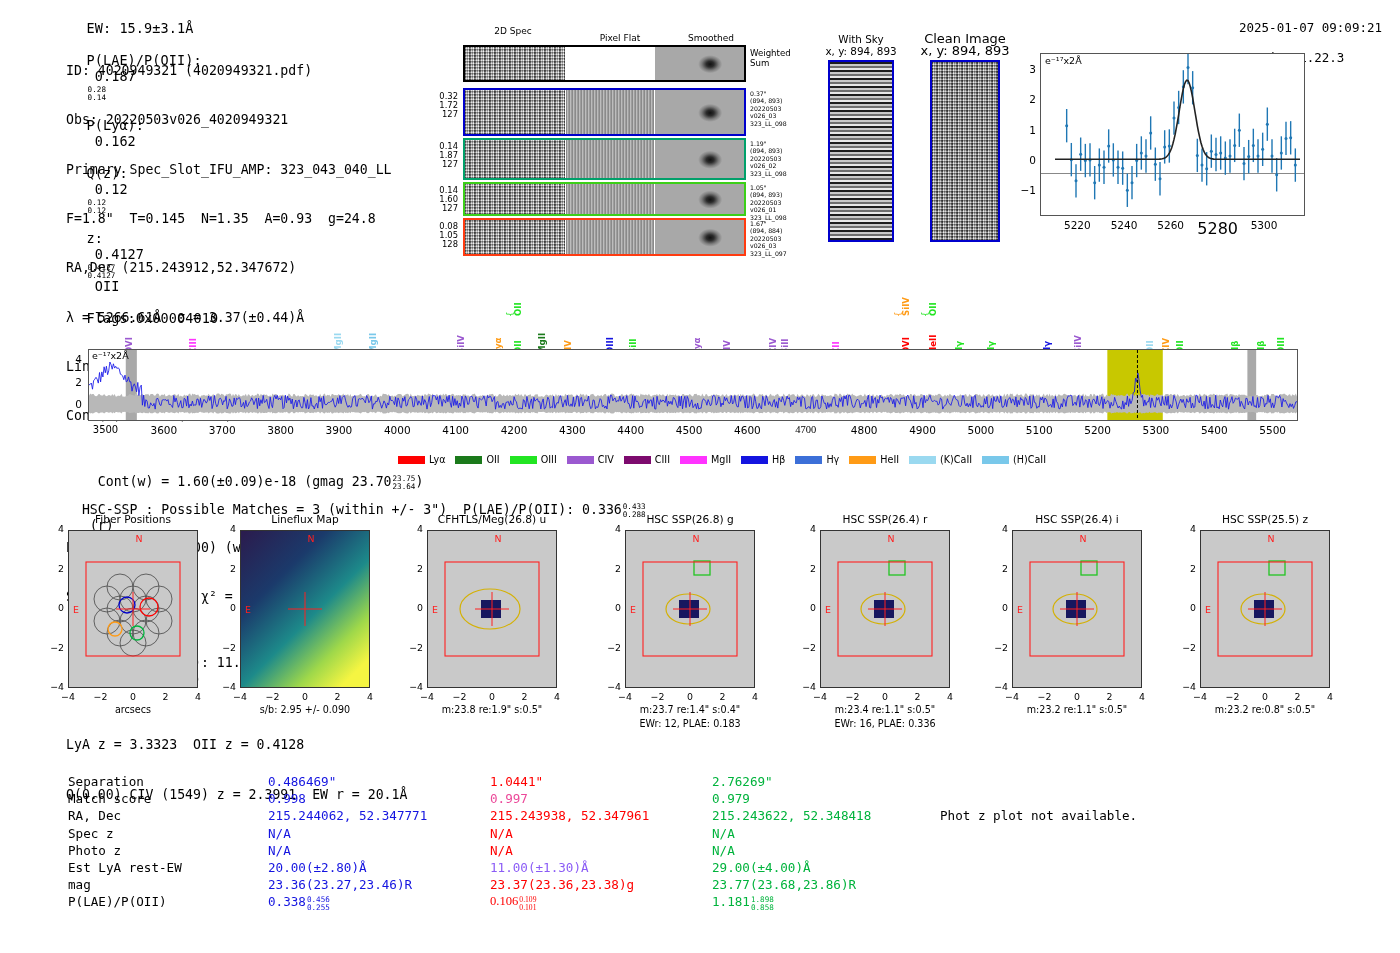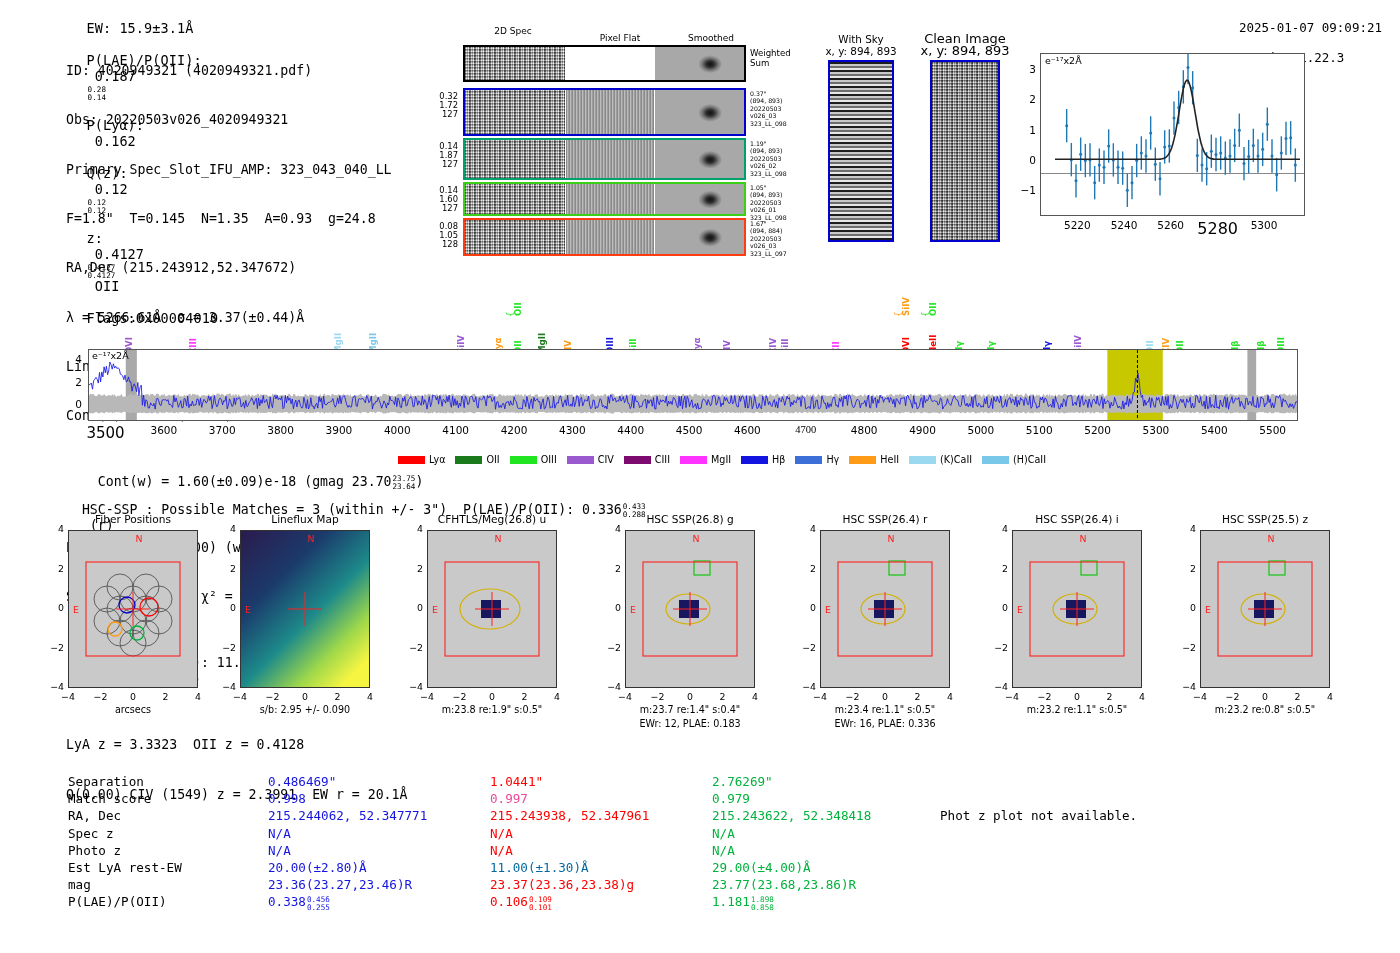--- a/index.html
+++ b/index.html
@@ -430,21 +430,21 @@
     <line id="sp-dash" stroke="#000" stroke-width="1" stroke-dasharray="3,2" x1="1048.4564637681158" x2="1048.4564637681158" y1="0" y2="70"></line>
   </svg>
   <div class="abs" style="left:3px;top:0px;font-size:9.5px;">e⁻¹⁷x2Å</div>
 </div>
 <div id="sp-yticks">
     <div class="abs" style="left: 62px; top: 398.452px; width: 20px; text-align: right; font-size: 10.5px;">0</div>
     <div class="abs" style="left: 62px; top: 375.871px; width: 20px; text-align: right; font-size: 10.5px;">2</div>
     <div class="abs" style="left: 62px; top: 353.29px; width: 20px; text-align: right; font-size: 10.5px;">4</div>
   </div>
 <div id="sp-xticks">
-    <div class="abs" style="left: 81.5072px; top: 424px; width: 48px; text-align: center; font-size: 15px;">3500</div>
+    <div class="abs" style="left: 81.5072px; top: 424px; width: 48px; text-align: center; font-size: 10px;">3500</div>
     <div class="abs" style="left: 139.865px; top: 424px; width: 48px; text-align: center; font-size: 10.5px;">3600</div>
     <div class="abs" style="left: 198.222px; top: 424px; width: 48px; text-align: center; font-size: 10.5px;">3700</div>
     <div class="abs" style="left: 256.58px; top: 424px; width: 48px; text-align: center; font-size: 10.5px;">3800</div>
     <div class="abs" style="left: 314.937px; top: 424px; width: 48px; text-align: center; font-size: 10.5px;">3900</div>
     <div class="abs" style="left: 373.295px; top: 424px; width: 48px; text-align: center; font-size: 10.5px;">4000</div>
     <div class="abs" style="left: 431.652px; top: 424px; width: 48px; text-align: center; font-size: 10.5px;">4100</div>
     <div class="abs" style="left: 490.01px; top: 424px; width: 48px; text-align: center; font-size: 10.5px;">4200</div>
     <div class="abs" style="left: 548.367px; top: 424px; width: 48px; text-align: center; font-size: 10.5px;">4300</div>
     <div class="abs" style="left: 606.725px; top: 424px; width: 48px; text-align: center; font-size: 10.5px;">4400</div>
     <div class="abs" style="left: 665.082px; top: 424px; width: 48px; text-align: center; font-size: 10.5px;">4500</div>
@@ -708,36 +708,36 @@
       </div>
       <div class="bt-row">
         <div class="bt-lab">Photo z</div>
         <div class="bt-col" style="color: rgb(20, 20, 224);">N/A</div>
         <div class="bt-col" style="color: rgb(255, 0, 0);">N/A</div>
         <div class="bt-col" style="color: rgb(0, 179, 60);">N/A</div>
       </div>
       <div class="bt-row">
         <div class="bt-lab">Est LyA rest-EW</div>
         <div class="bt-col" style="color: rgb(20, 20, 224);">20.00(±2.80)Å</div>
-        <div class="bt-col" style="color: #0369a1;">11.00(±1.30)Å</div>
+        <div class="bt-col" style="color: #8b5cf6;">11.00(±1.30)Å</div>
         <div class="bt-col" style="color: rgb(0, 179, 60);">29.00(±4.00)Å</div>
       </div>
       <div class="bt-row">
         <div class="bt-lab">mag</div>
         <div class="bt-col" style="color: rgb(20, 20, 224);">23.36(23.27,23.46)R</div>
         <div class="bt-col" style="color: rgb(255, 0, 0);">23.37(23.36,23.38)g</div>
         <div class="bt-col" style="color: rgb(0, 179, 60);">23.77(23.68,23.86)R</div>
       </div>
       <div class="bt-row">
         <div class="bt-lab">P(LAE)/P(OII)</div>
         <div class="bt-col" style="color: rgb(20, 20, 224);"><span>0.338</span><span class="supsub">
             <span>0.456</span>
             <span>0.255</span>
           </span></div>
-        <div class="bt-col" style="color: rgb(255, 0, 0);"><span>0.106</span><span class="supsub">
+        <div class="bt-col" style="color: rgb(255, 0, 0); font-family: Liberation Serif, serif;"><span>0.106</span><span class="supsub">
             <span>0.109</span>
             <span>0.101</span>
           </span></div>
         <div class="bt-col" style="color: rgb(0, 179, 60);"><span>1.181</span><span class="supsub">
             <span>1.898</span>
             <span>0.858</span>
           </span></div>
       </div>
     </div>
 </div>

